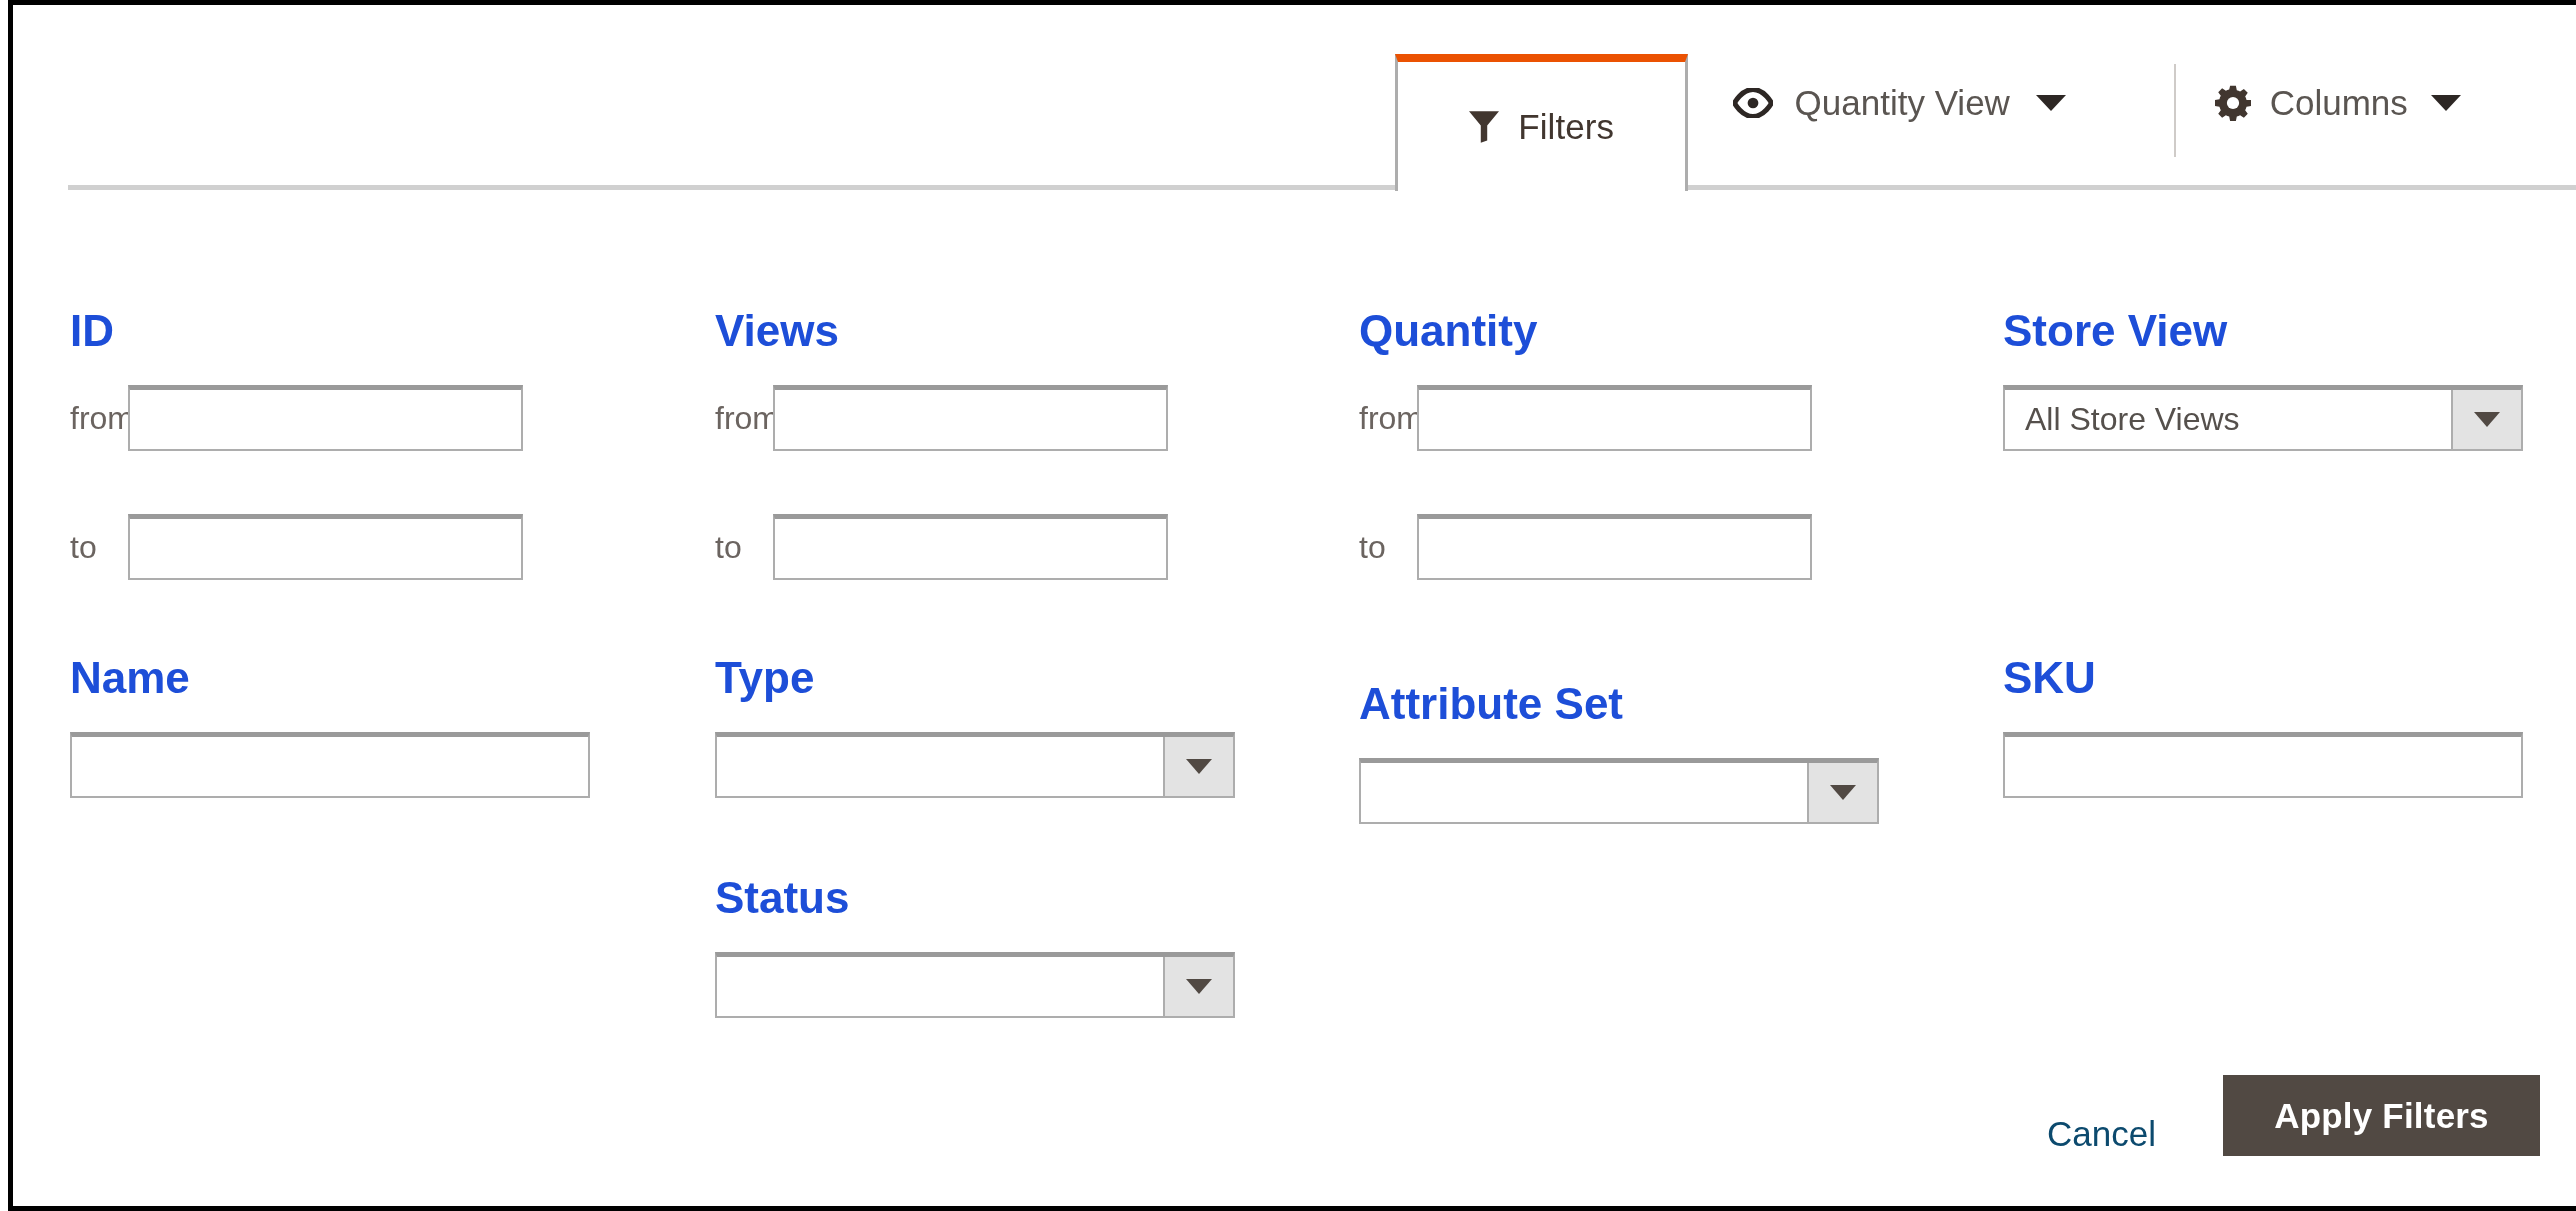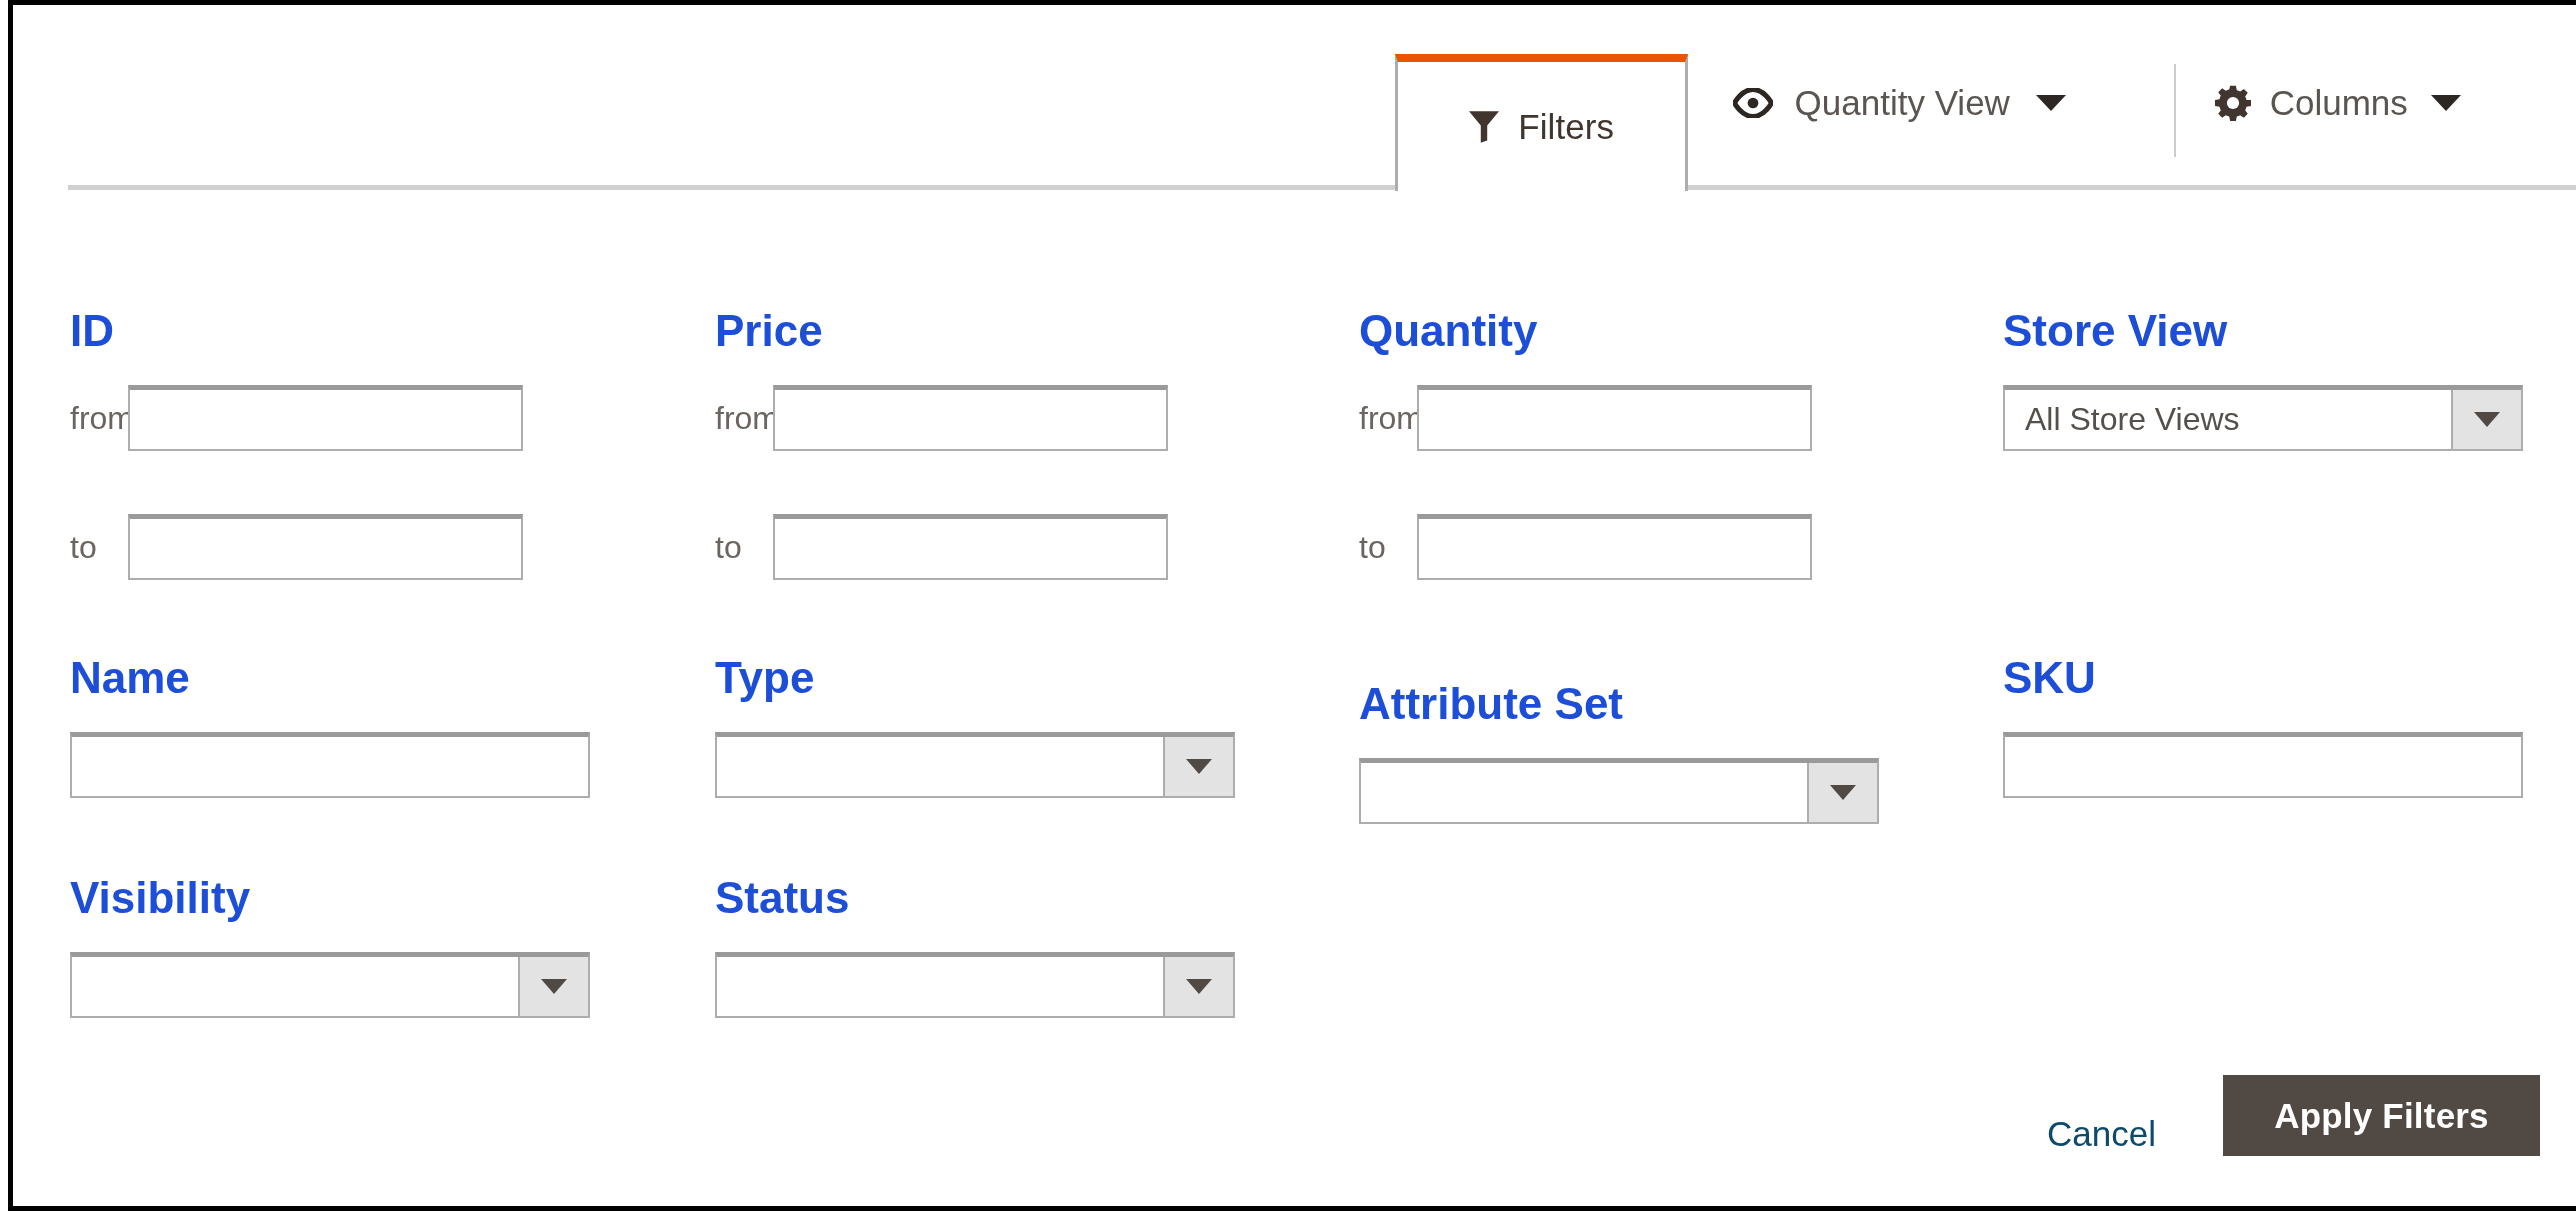--- a/index.html
+++ b/index.html
@@ -291,21 +291,21 @@
         <span class="range-tag">from</span>
         <input class="tinput" type="text" style="width: 395px;" value="">
       </div>
       <div class="range-row" style="margin-top:63px;">
         <span class="range-tag">to</span>
         <input class="tinput" type="text" style="width: 395px;" value="">
       </div>
     </div>
 
     <div class="fld" style="left:702px; top:119px;">
-      <div class="fld-label">Price</div>
+      <div class="fld-label">Views</div>
       <div class="range-row" style="margin-top:32px;">
         <span class="range-tag">from</span>
         <input class="tinput" type="text" style="width: 395px;" value="">
       </div>
       <div class="range-row" style="margin-top:63px;">
         <span class="range-tag">to</span>
         <input class="tinput" type="text" style="width: 395px;" value="">
       </div>
     </div>
 
@@ -354,29 +354,20 @@
             <span class="tri"></span>
           </span>
       </div>
     </div>
 
     <div class="fld" style="left:1990px; top:466px;">
       <div class="fld-label">SKU</div>
       <input class="tinput" type="text" style="width: 520px; margin-top: 32px;" value="">
     </div>
 
-    <div class="fld" style="left:57px; top:686px;">
-      <div class="fld-label">Visibility</div>
-      <div class="tselect" style="width:520px; margin-top:32px;">
-        <span class="value"></span>
-        <span class="arrow-btn">
-            <span class="tri"></span>
-          </span>
-      </div>
-    </div>
 
     <div class="fld" style="left:702px; top:686px;">
       <div class="fld-label">Status</div>
       <div class="tselect" style="width:520px; margin-top:32px;">
         <span class="value"></span>
         <span class="arrow-btn">
             <span class="tri"></span>
           </span>
       </div>
     </div>

